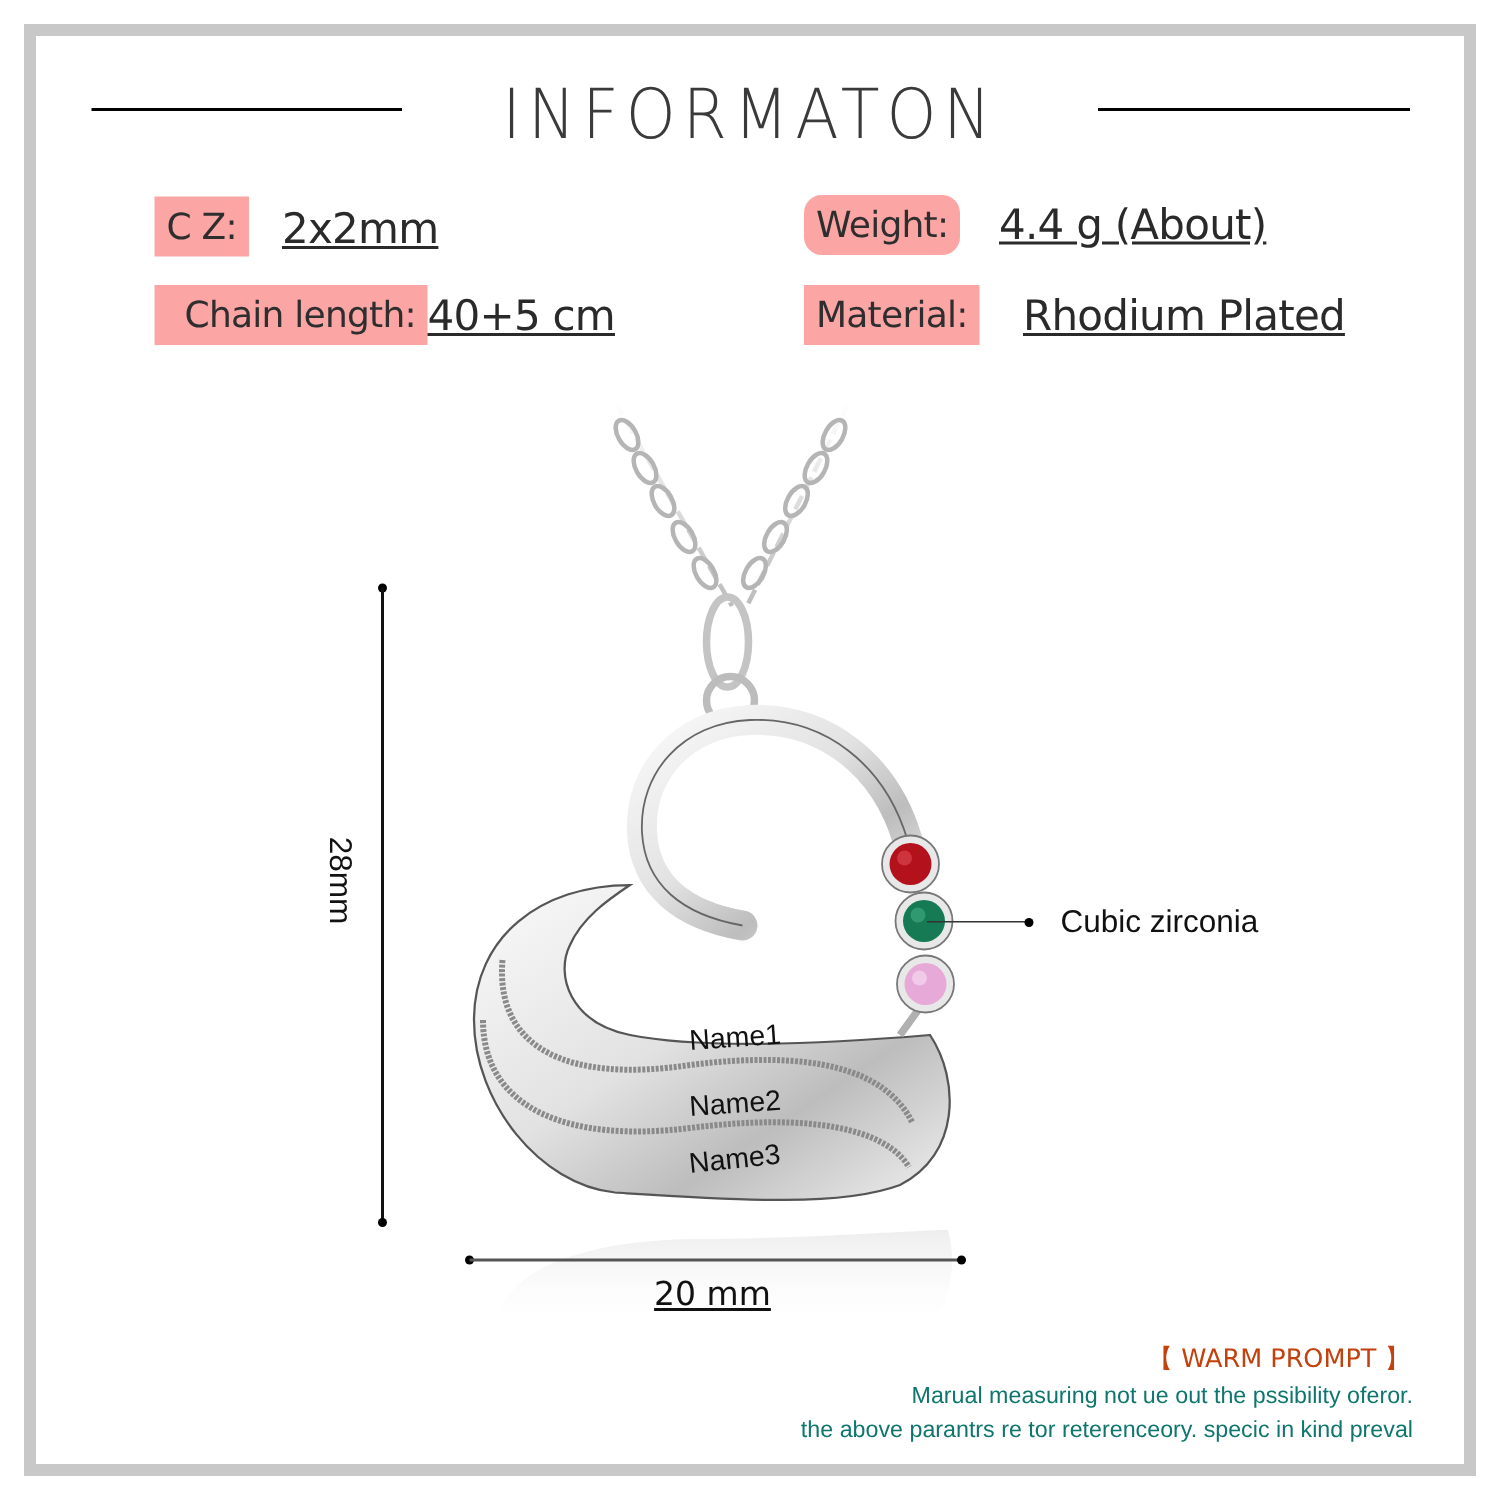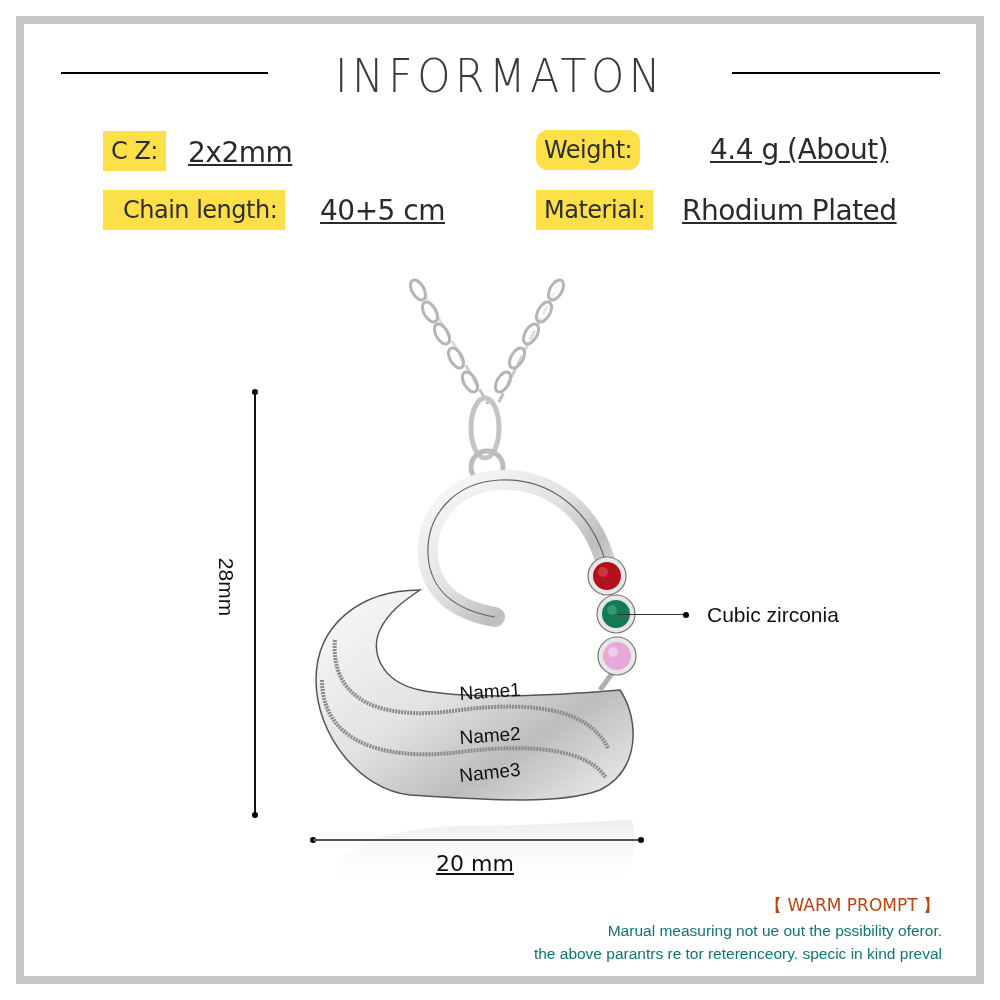--- a/index.html
+++ b/index.html
@@ -16,21 +16,21 @@
   .title-line.left { left:61px; width:207px; }
   .title-line.right { left:732px; width:208px; }
   .title {
     position:absolute; top:48px; left:268px; width:464px; text-align:center;
     font-family:"DejaVu Sans", sans-serif; font-size:46px; letter-spacing:5px;
     color:#3a3a3a; font-weight:300; transform:scaleX(0.92); line-height:56px;
   }
 
   
   .spec-label {
-    position:absolute; background:#fde047; color:#2e2e2e;
+    position:absolute; background:#fca5a5; color:#2e2e2e;
     font-family:"DejaVu Sans", sans-serif; font-size:24px; line-height:40px;
     padding:0 8px; letter-spacing:-0.5px;
   }
   .spec-value {
     position:absolute; color:#2a2a2a; font-family:"DejaVu Sans", sans-serif;
     font-size:28px; line-height:40px; letter-spacing:-0.5px;text-decoration:underline;
   }
 
   
   .dim-v { position:absolute; left:254px; top:392px; width:2px; height:424px; background:#111; }
@@ -71,24 +71,24 @@
 <div class="frame"></div>
 
 <div class="title-line left"></div>
 <div class="title">INFORMATON</div>
 <div class="title-line right"></div>
 
 <div class="spec-label" style="left:103px;top:131px;">C Z:</div>
 <div class="spec-value" style="left:188px;top:133px;">2x2mm</div>
 
 <div class="spec-label" style="left:536px;top:130px;border-radius:12px;">Weight:</div>
-<div class="spec-value" style="left:666px;top:130px;margin-left:44px;">4.4 g (About)</div>
+<div class="spec-value" style="left:666px;top:130px;">4.4 g (About)</div>
 
 <div class="spec-label" style="left:103px;top:190px;padding-left:20px;">Chain length:</div>
-<div class="spec-value" style="left:320px;top:191px;">40+5 cm</div>
+<div class="spec-value" style="left:285px;top:191px;">40+5 cm</div>
 
 <div class="spec-label" style="left:536px;top:190px;">Material:</div>
 <div class="spec-value" style="left:682px;top:191px;">Rhodium Plated</div>
 
 <svg class="product" viewBox="300 258 380 640">
   <defs>
     <linearGradient id="silver" x1="0" y1="0" x2="1" y2="1">
       <stop offset="0" stop-color="#fafafa"></stop>
       <stop offset="0.45" stop-color="#e2e2e2"></stop>
       <stop offset="0.7" stop-color="#bdbdbd"></stop>

